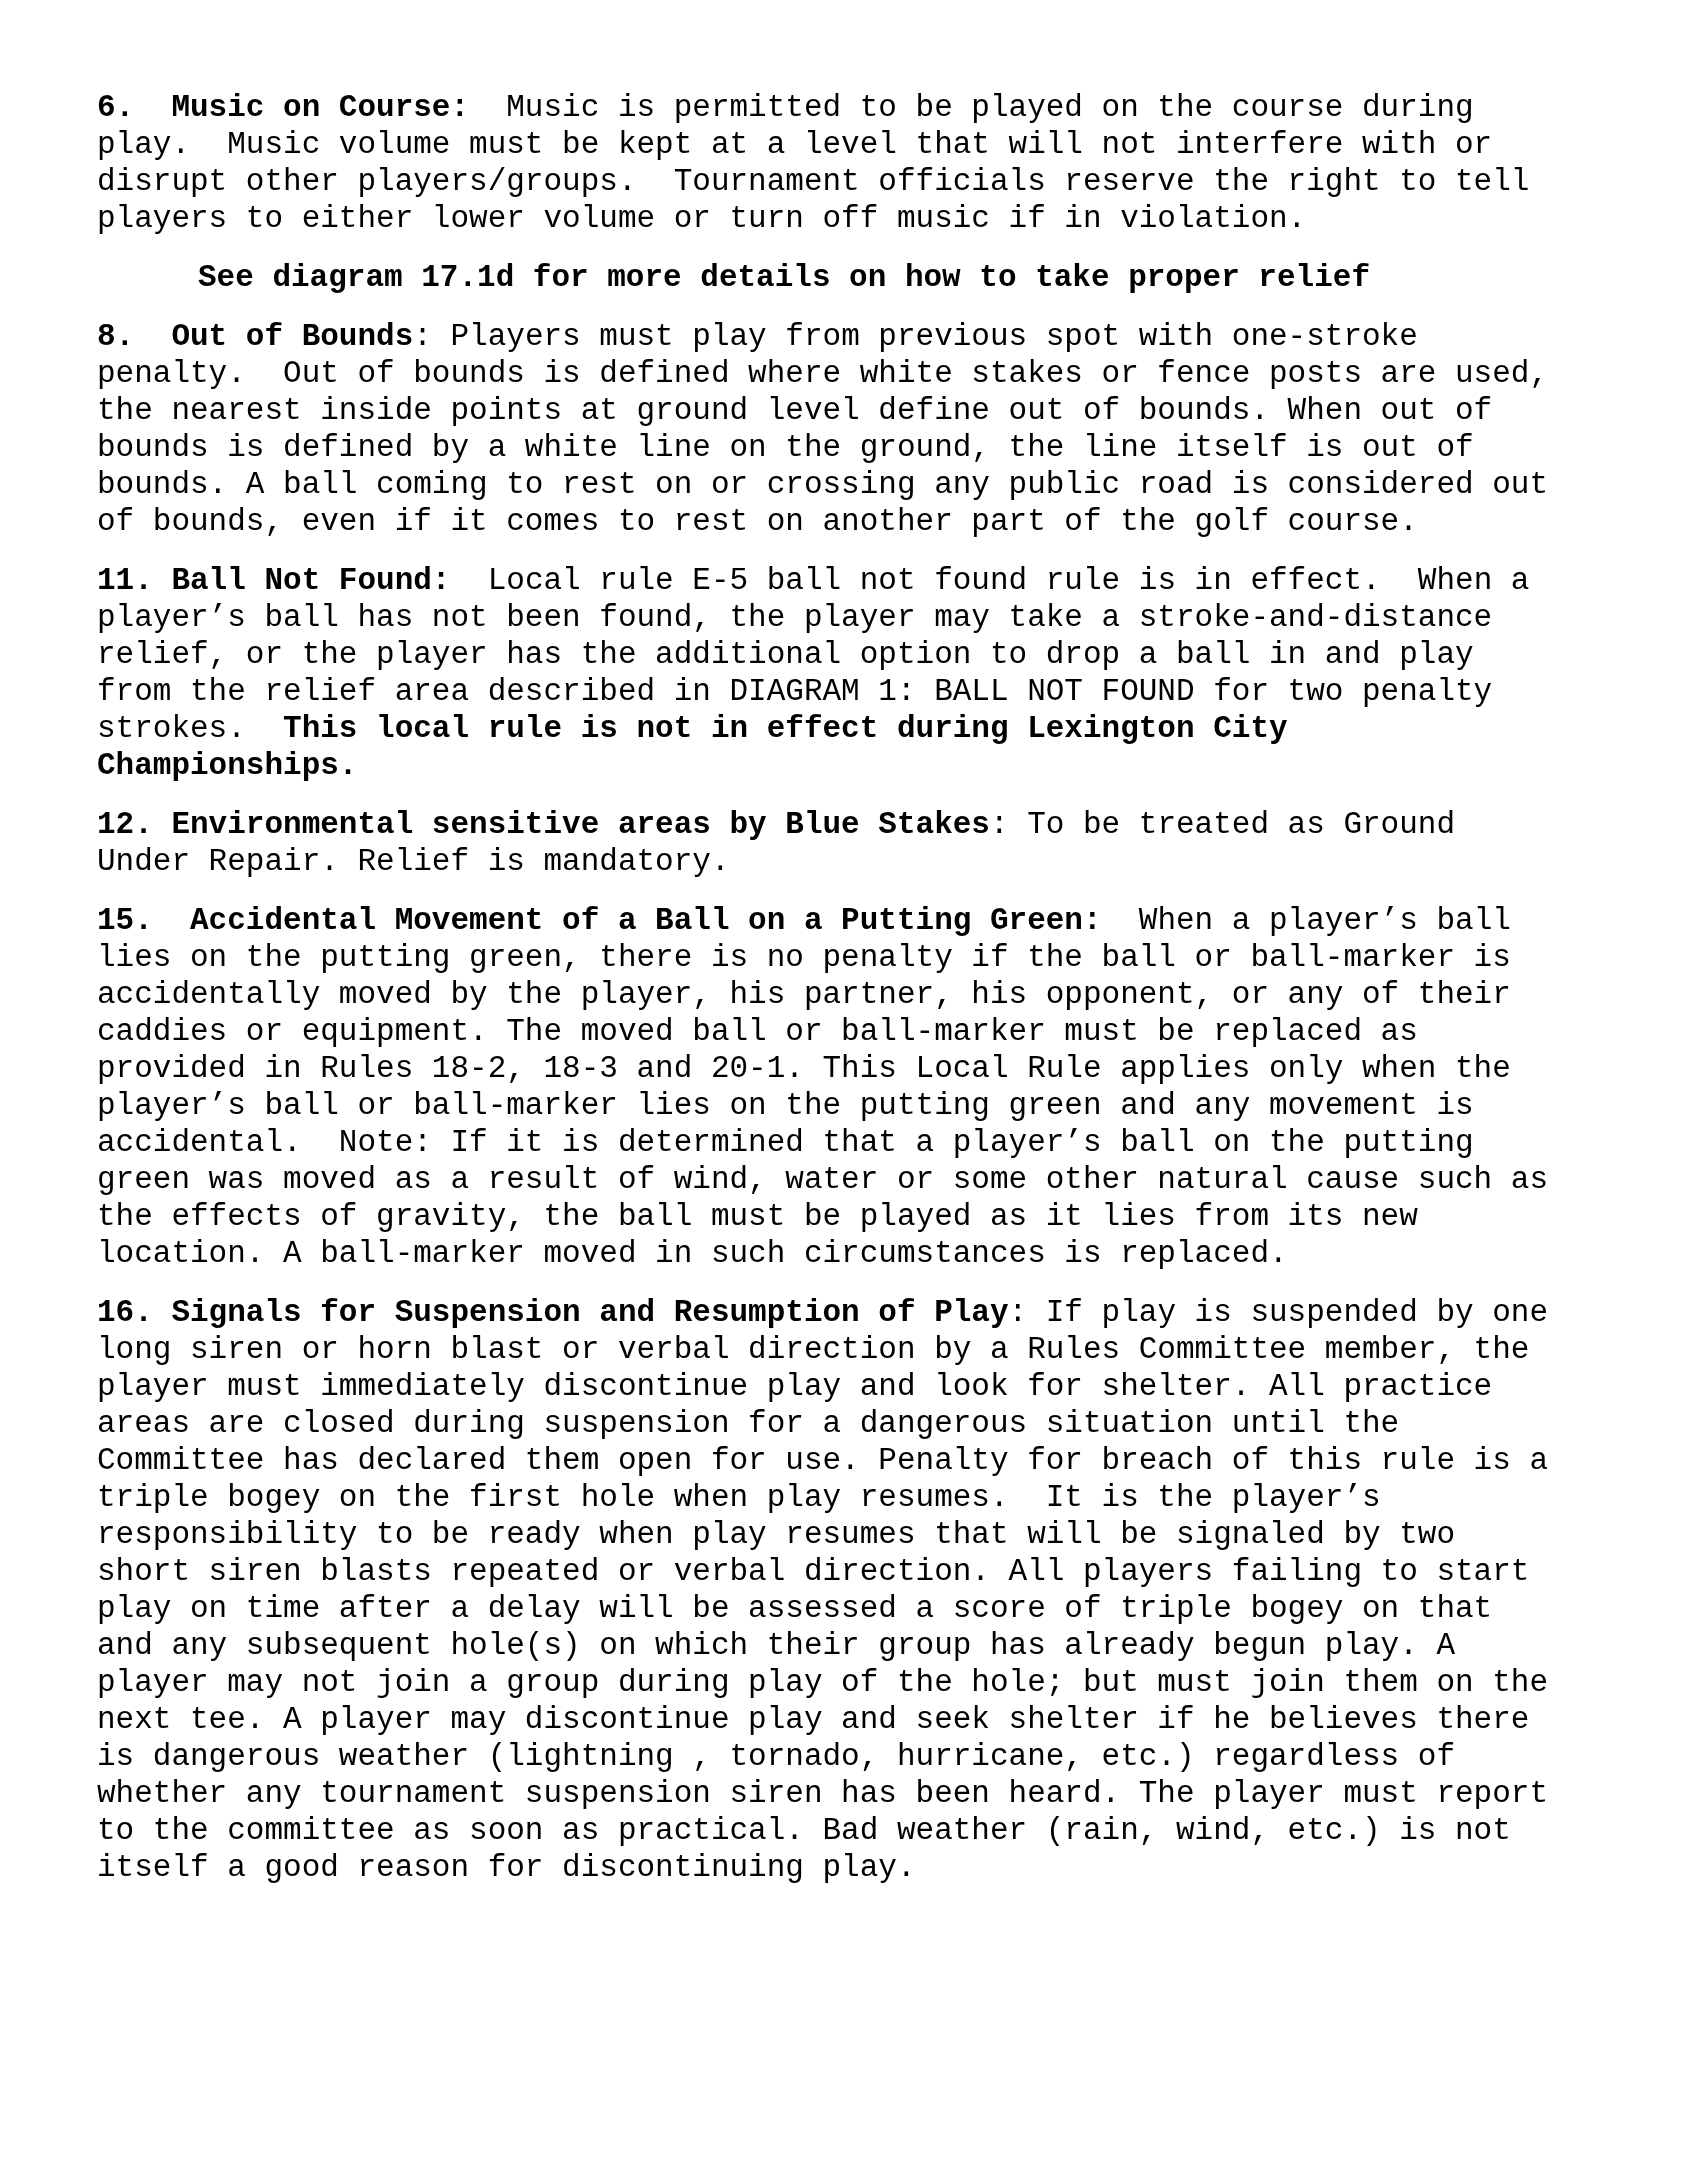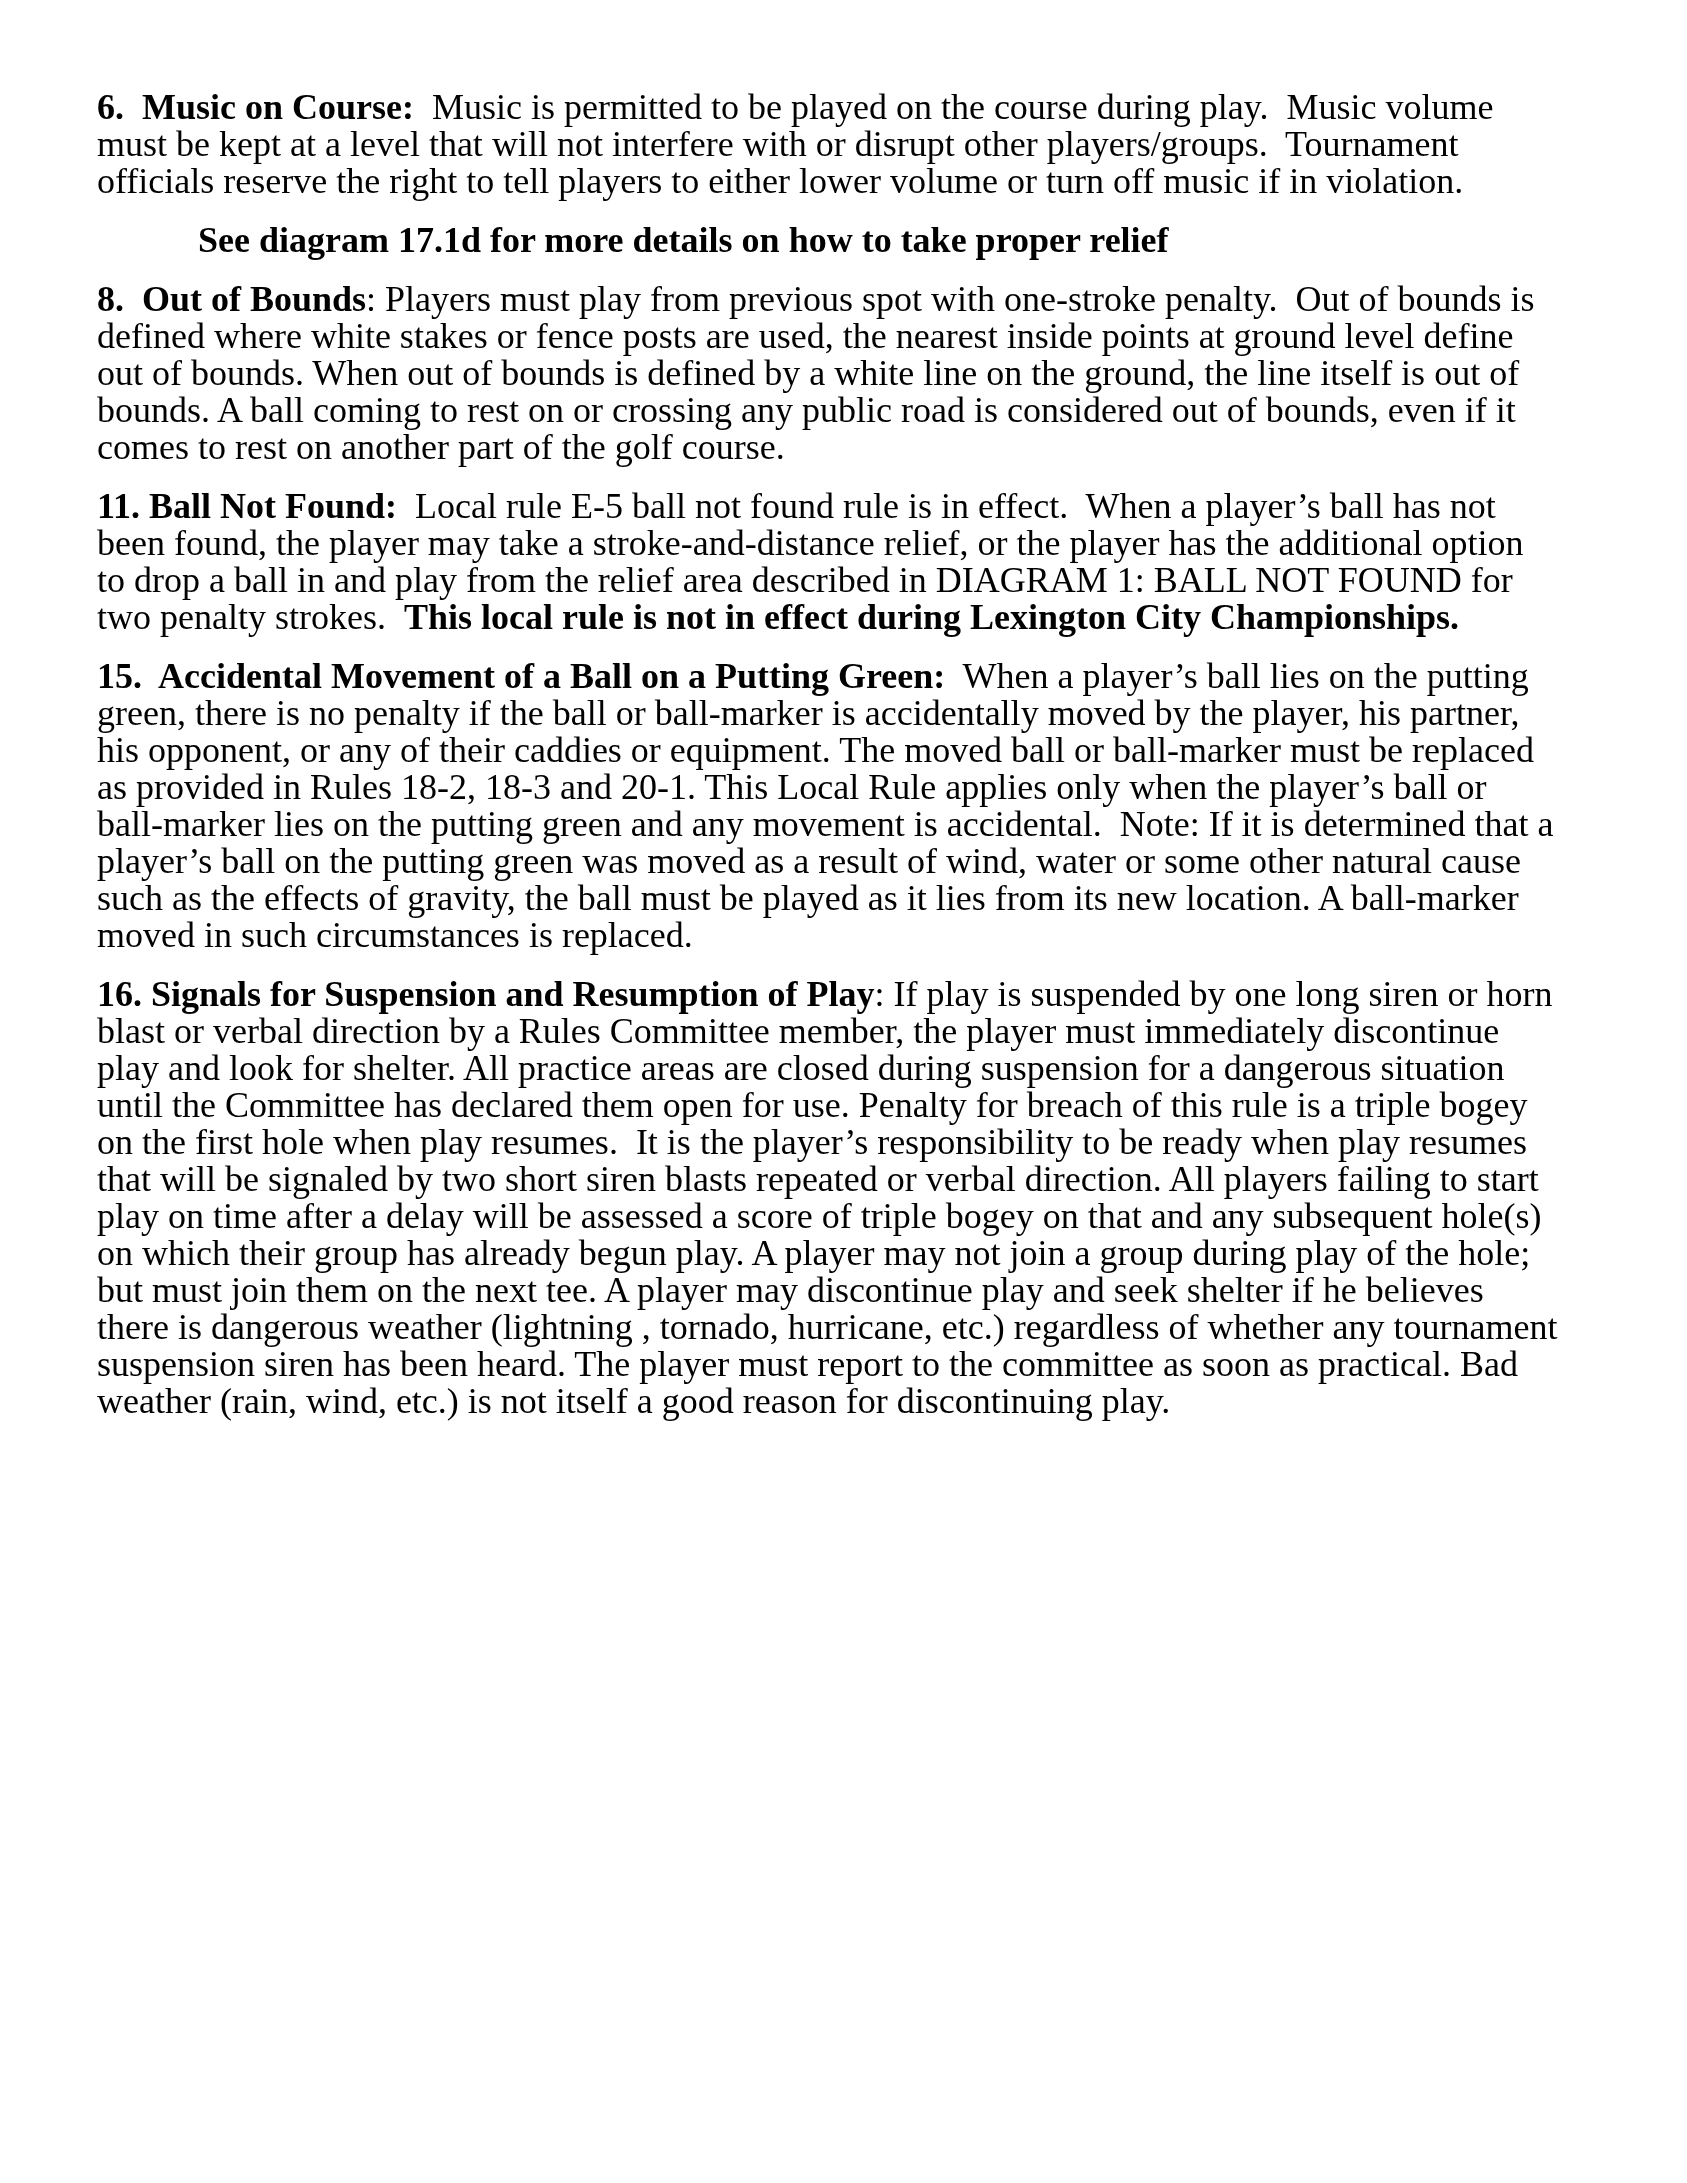--- a/index.html
+++ b/index.html
@@ -3,22 +3,22 @@
 <meta charset="utf-8">
 <style>
   * { margin: 0; padding: 0; box-sizing: border-box; }
   html, body { background: #ffffff; }
   .page {
     position: relative;
     width: 1687px;
     height: 2183px;
     background: #ffffff;
     padding: 89px 127px 34px 97px;
-    font-family: Liberation Serif, serif;
-    font-size: 36px;
+    font-family: Liberation Mono, monospace;
+    font-size: 31px;
     line-height: 37px;
     color: #000000;
     overflow: hidden;
   }
   p.para {
     margin: 0 0 22px 0;
     white-space: pre-wrap;
   }
   p.para.tight { margin-bottom: 0; }
   p.para.indented { padding-left: 101px; }
@@ -26,17 +26,18 @@
 </style>
 </head>
 <body>
 
 <div class="page">
   <div>
       <p class="para"><b>6.  Music on Course:</b><span>  Music is permitted to be played on the course during play.  Music volume must be kept at a level that will not interfere with or disrupt other players/groups.  Tournament officials reserve the right to tell players to either lower volume or turn off music if in violation.</span></p>
       <p class="para indented"><b>See diagram 17.1d for more details on how to take proper relief</b></p>
       <p class="para"><b>8.  Out of Bounds</b><span>: Players must play from previous spot with one-stroke penalty.  Out of bounds is defined where white stakes or fence posts are used, the nearest inside points at ground level define out of bounds. When out of bounds is defined by a white line on the ground, the line itself is out of bounds. A ball coming to rest on or crossing any public road is considered out of bounds, even if it comes to rest on another part of the golf course.</span></p>
       <p class="para"><b>11. Ball Not Found:</b><span>  Local rule E-5 ball not found rule is in effect.  When a player’s ball has not been found, the player may take a stroke-and-distance relief, or the player has the additional option to drop a ball in and play from the relief area described in DIAGRAM 1: BALL NOT FOUND for two penalty strokes.  </span><b>This local rule is not in effect during Lexington City Championships.</b></p>
+      <p class="para"><b>12. Environmental sensitive areas by Blue Stakes</b><span>: To be treated as Ground Under Repair. Relief is mandatory.</span></p>
       <p class="para"><b>15.  Accidental Movement of a Ball on a Putting Green:</b><span>  When a player’s ball lies on the putting green, there is no penalty if the ball or ball-marker is accidentally moved by the player, his partner, his opponent, or any of their caddies or equipment. The moved ball or ball-marker must be replaced as provided in Rules 18-2, 18-3 and 20-1. This Local Rule applies only when the player’s ball or ball-marker lies on the putting green and any movement is accidental.  Note: If it is determined that a player’s ball on the putting green was moved as a result of wind, water or some other natural cause such as the effects of gravity, the ball must be played as it lies from its new location. A ball-marker moved in such circumstances is replaced.</span></p>
       <p class="para"><b>16. Signals for Suspension and Resumption of Play</b><span>: If play is suspended by one long siren or horn blast or verbal direction by a Rules Committee member, the player must immediately discontinue play and look for shelter. All practice areas are closed during suspension for a dangerous situation until the Committee has declared them open for use. Penalty for breach of this rule is a triple bogey on the first hole when play resumes.  It is the player’s responsibility to be ready when play resumes that will be signaled by two short siren blasts repeated or verbal direction. All players failing to start play on time after a delay will be assessed a score of triple bogey on that and any subsequent hole(s) on which their group has already begun play. A player may not join a group during play of the hole; but must join them on the next tee. A player may discontinue play and seek shelter if he believes there is dangerous weather (lightning , tornado, hurricane, etc.) regardless of whether any tournament suspension siren has been heard. The player must report to the committee as soon as practical. Bad weather (rain, wind, etc.) is not itself a good reason for discontinuing play.</span></p>
     </div>
 </div>
 
 
 </body></html>

